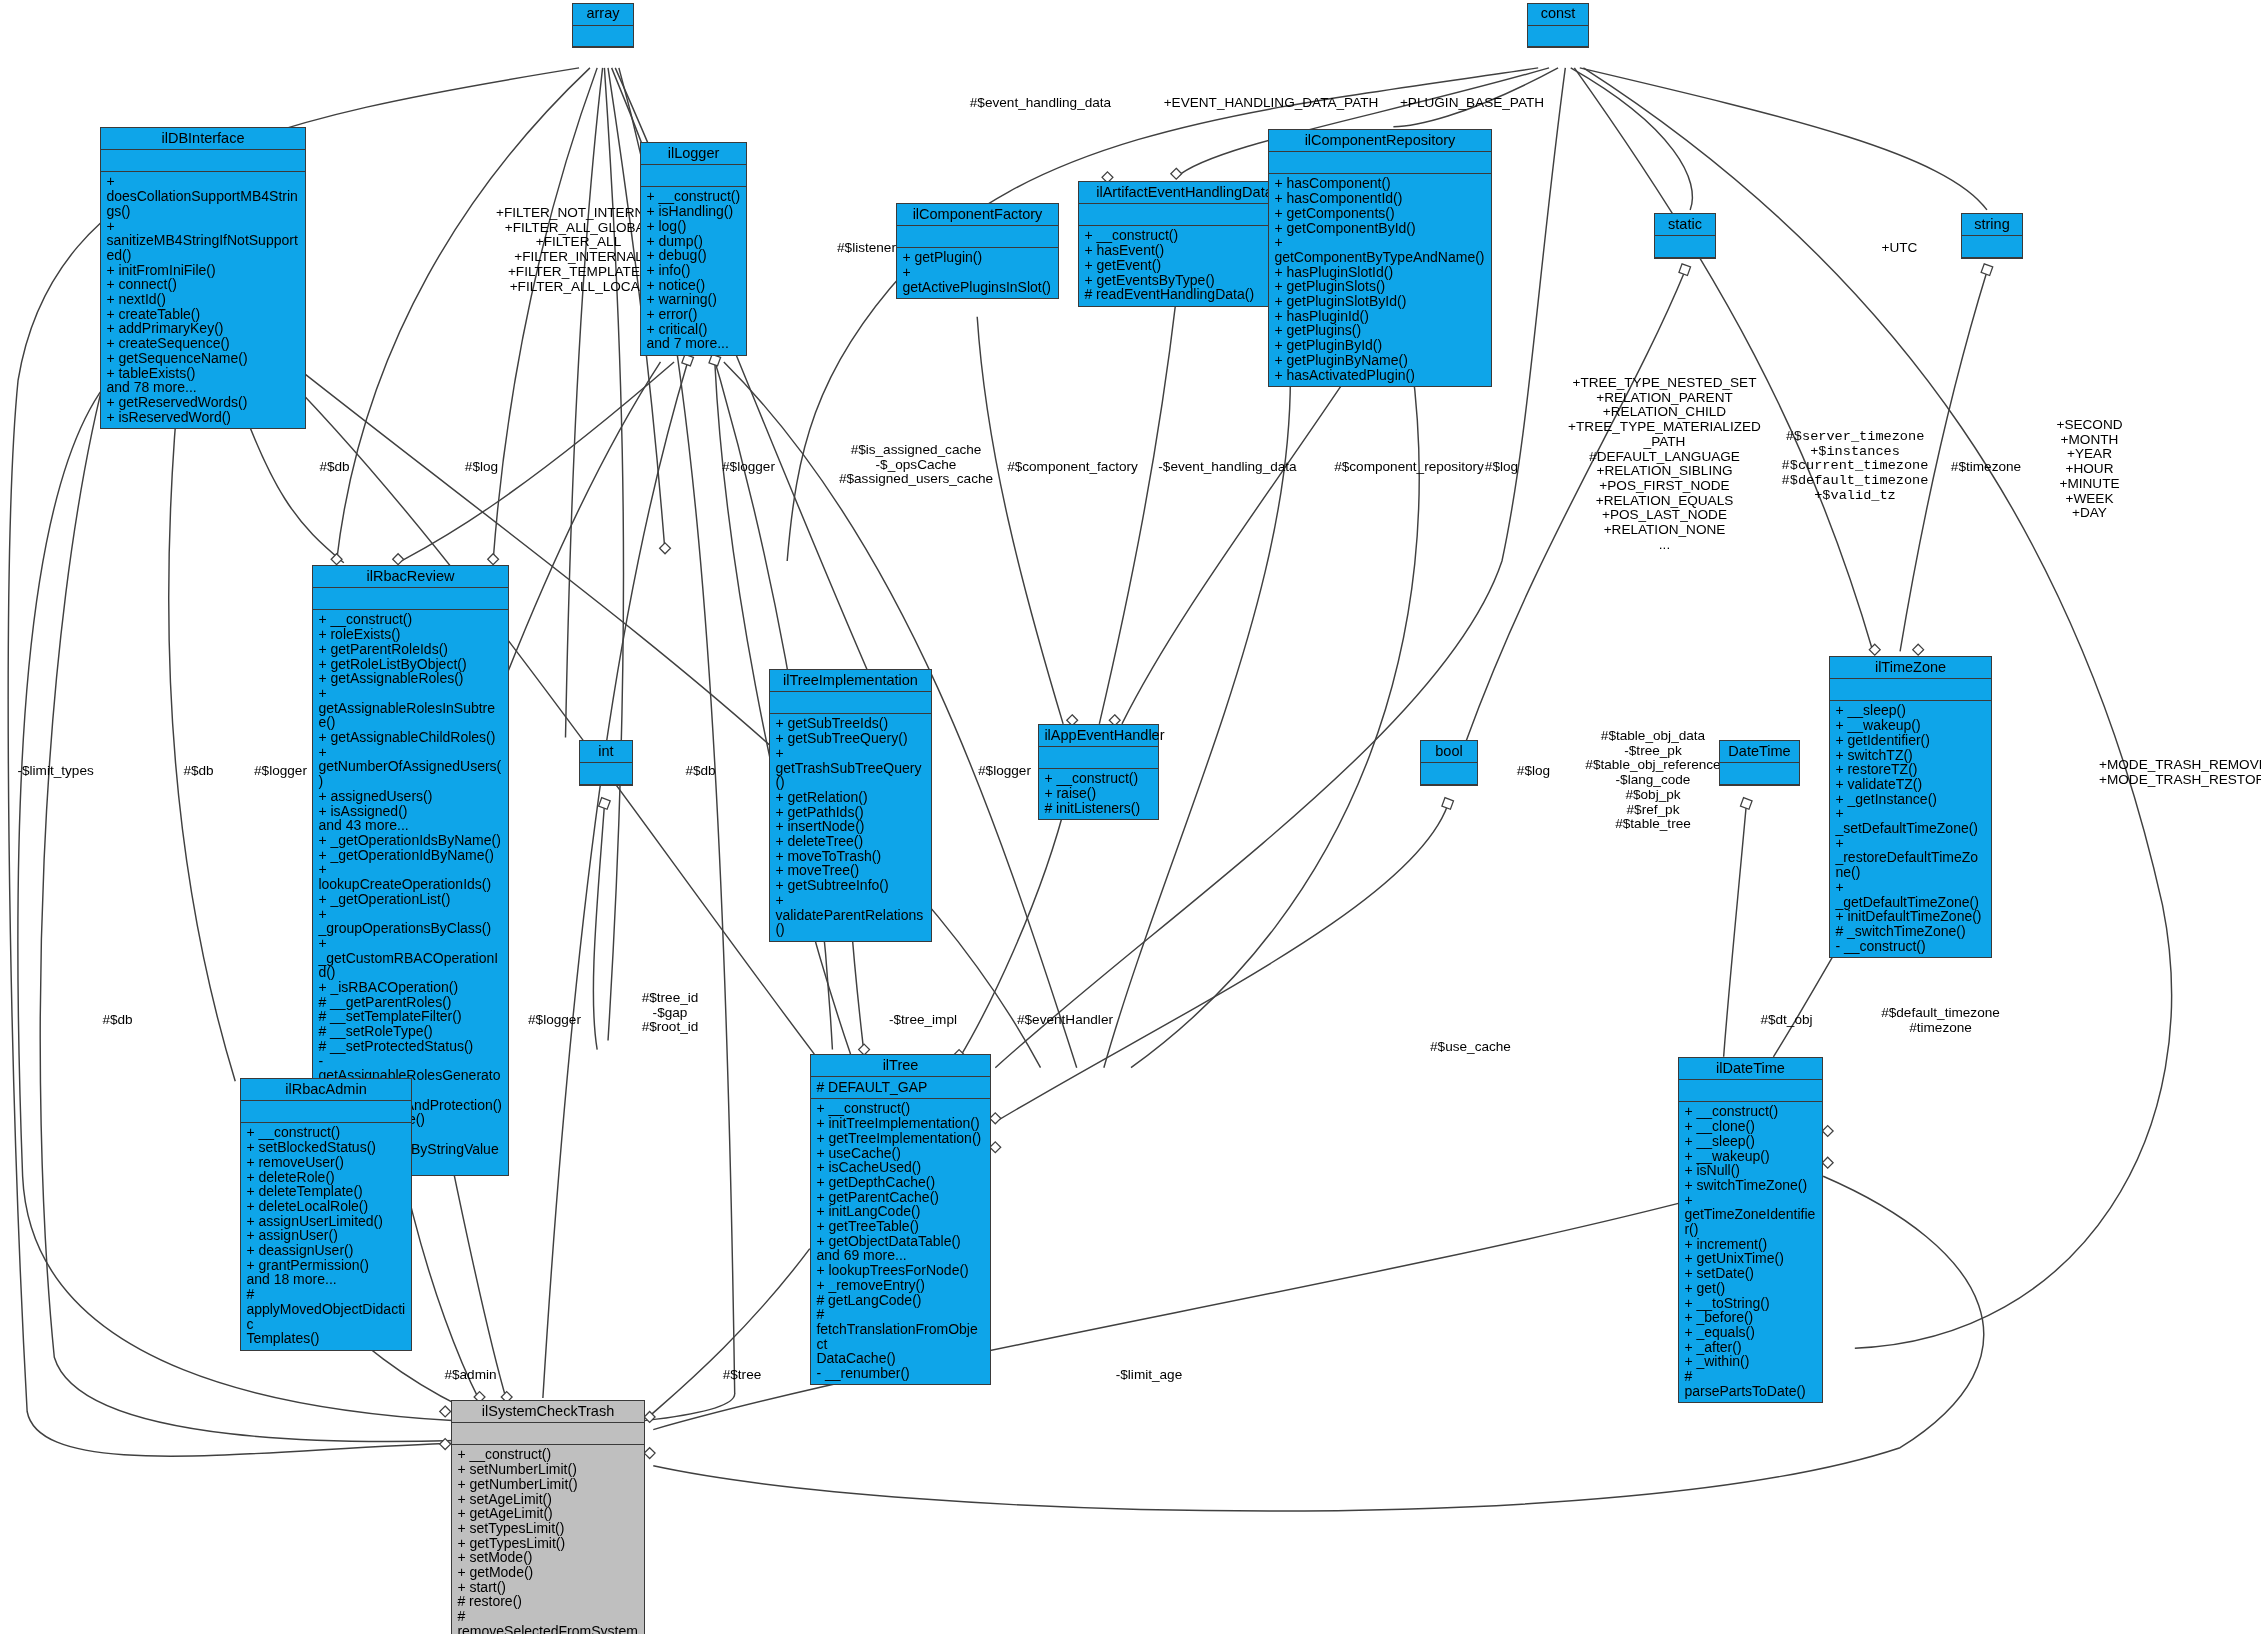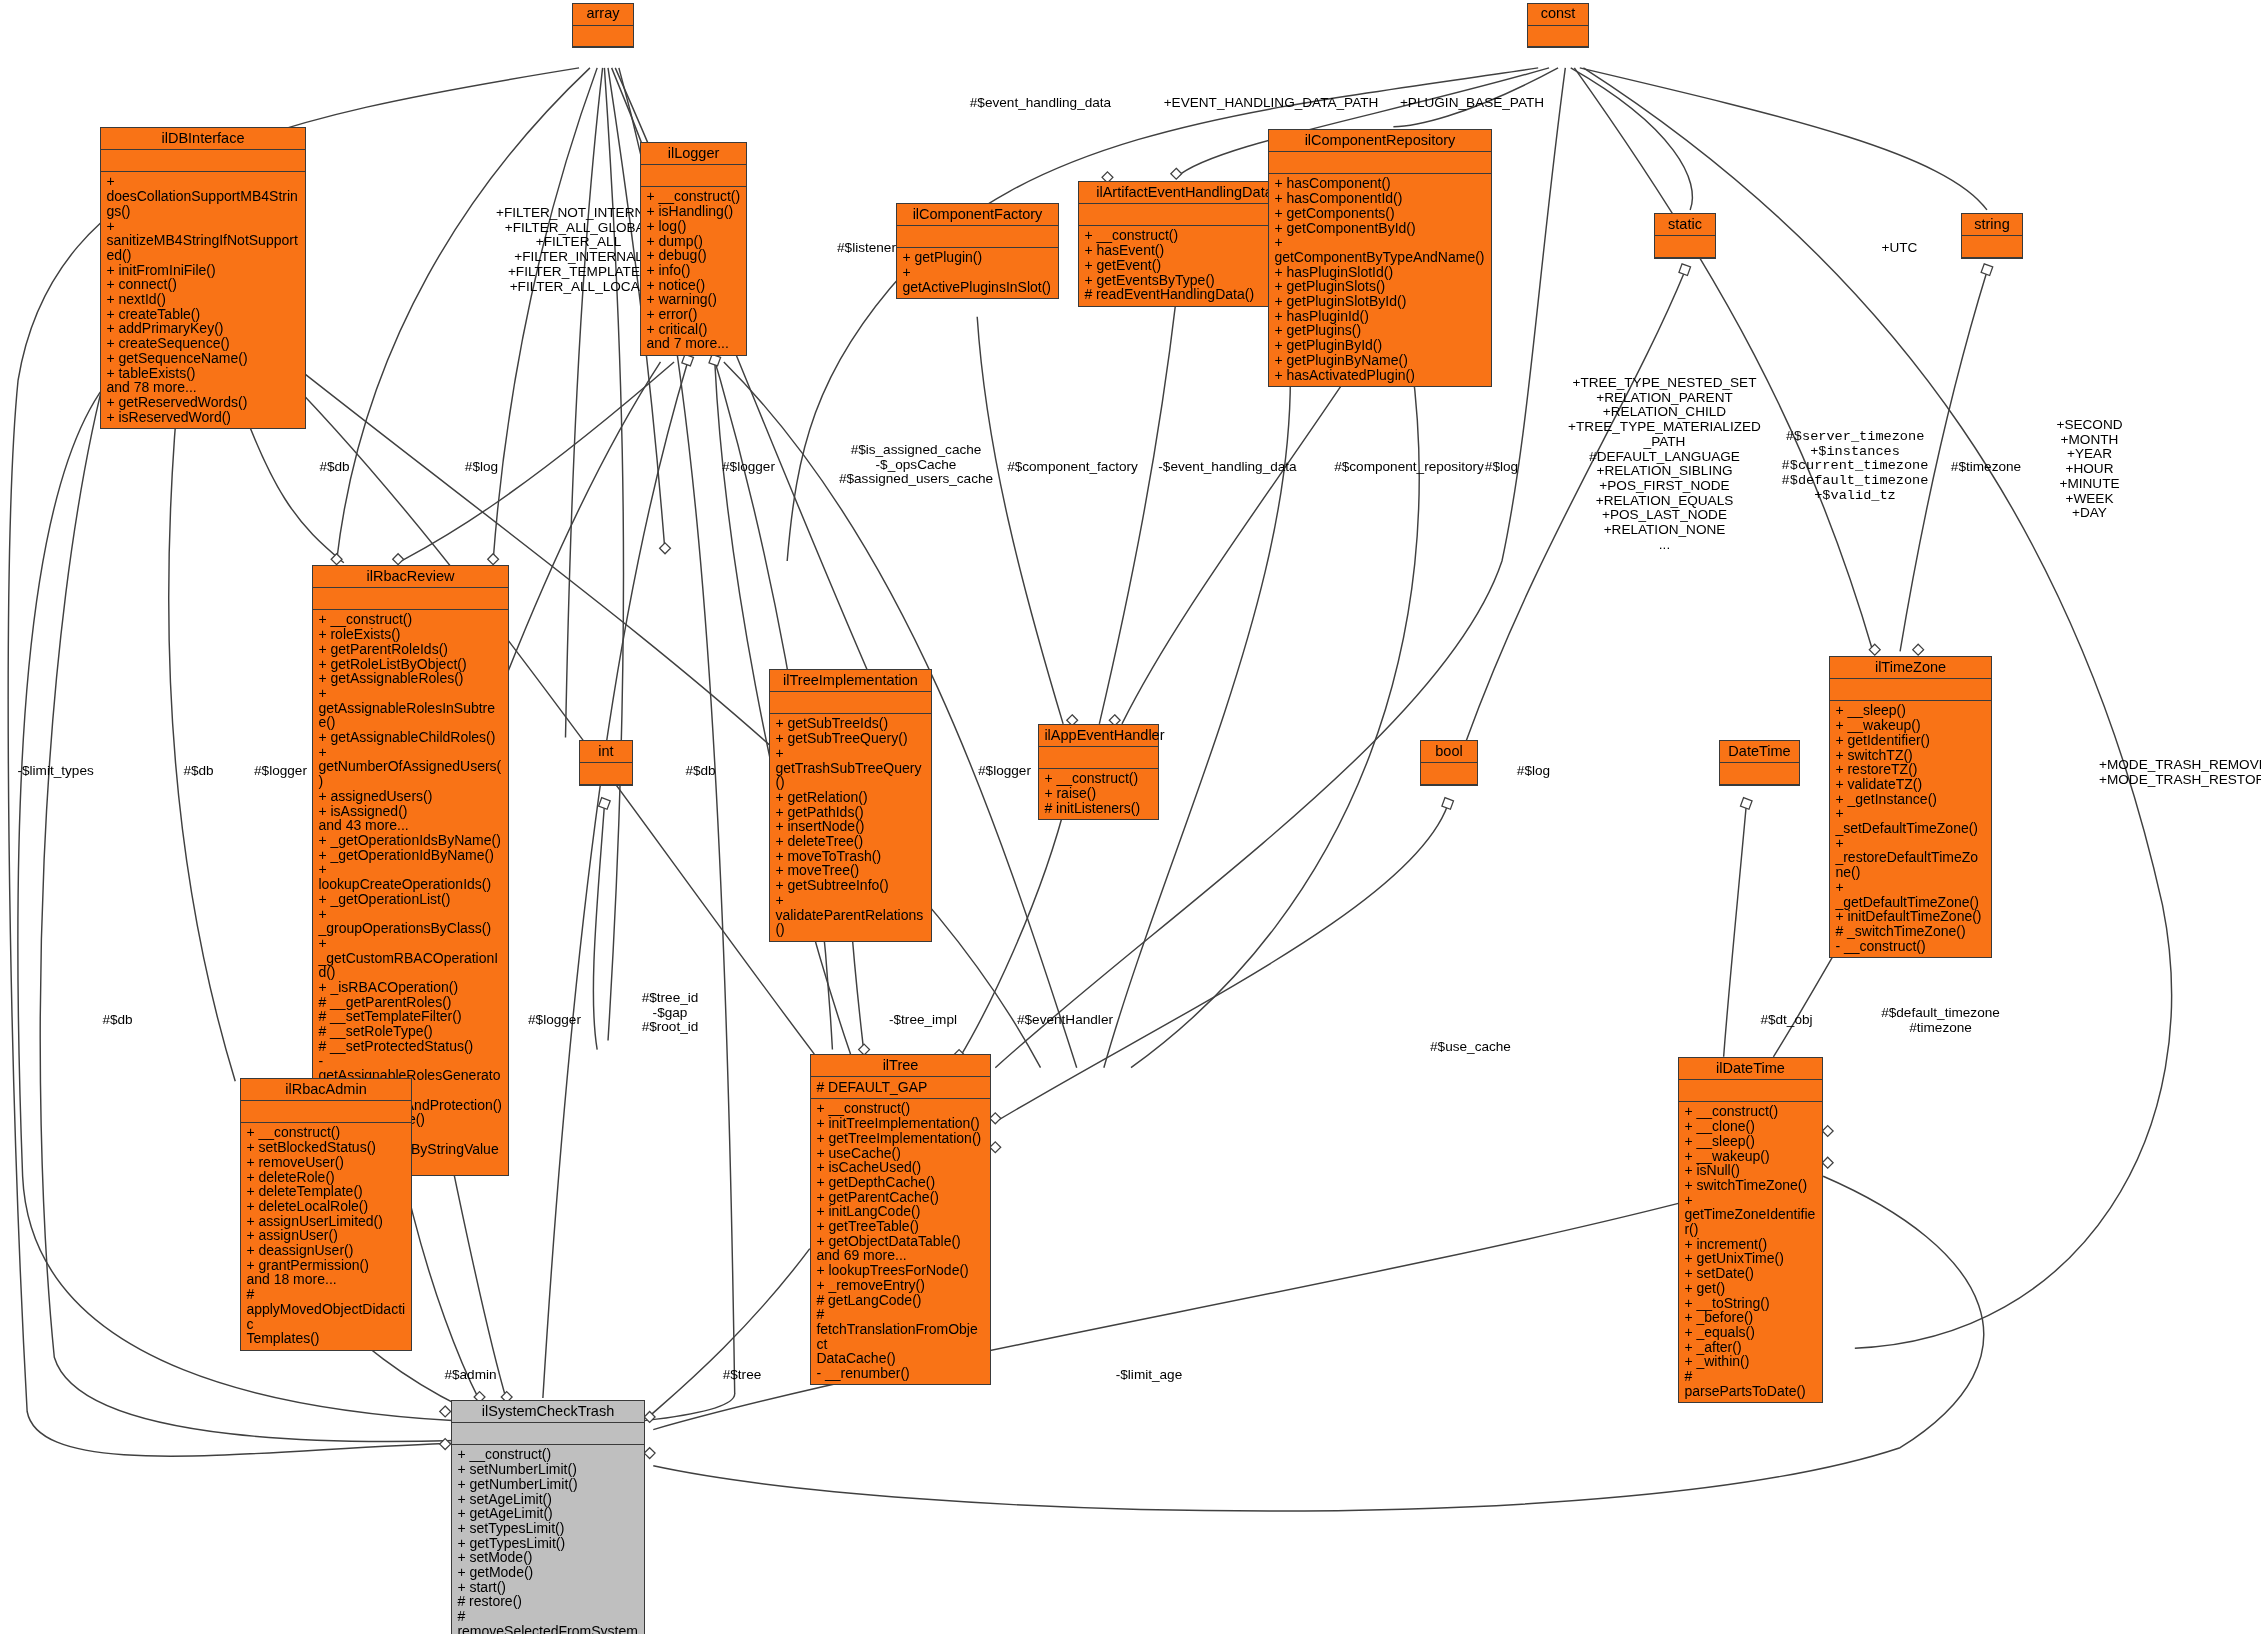--- a/index.html
+++ b/index.html
@@ -20,21 +20,21 @@
     position: absolute;
     left: 0; top: 0;
     width: 2262px;
     height: 1635px;
     pointer-events: none;
   }
   .uml-class {
     position: absolute;
     box-sizing: border-box;
     border: 1.4px solid #3a3a3a;
-    background: #f97316;
+    background: #0ea5e9;
     font-size: 14px;
     line-height: 14.7px;
     color: #000000;
     z-index: 5;
   }
   .uml-class.highlight { background: #bfbfbf; }
   .uml-title {
     text-align: center;
     padding: 2.7px 5.4px 3.6px 5.4px;
     border-bottom: 1.4px solid #3a3a3a;
@@ -475,20 +475,27 @@
 #$default_timezone
 +$valid_tz</div>
     <div class="edge-label" style="left: 1936px; top: 460px; width: 100px;">#$timezone</div>
     <div class="edge-label" style="left: 2035px; top: 418px; width: 109px;">+SECOND
 +MONTH
 +YEAR
 +HOUR
 +MINUTE
 +WEEK
 +DAY</div>
+    <div class="edge-label" style="left: 1567px; top: 729px; width: 172px;">#$table_obj_data
+-$tree_pk
+#$table_obj_reference
+-$lang_code
+#$obj_pk
+#$ref_pk
+#$table_tree</div>
     <div class="edge-label" style="left: 1502px; top: 764px; width: 63px;">#$log</div>
     <div class="edge-label" style="left: 3.6px; top: 764px; width: 104px;">-$limit_types</div>
     <div class="edge-label" style="left: 167px; top: 764px; width: 63px;">#$db</div>
     <div class="edge-label" style="left: 242px; top: 764px; width: 77px;">#$logger</div>
     <div class="edge-label" style="left: 669px; top: 764px; width: 63px;">#$db</div>
     <div class="edge-label" style="left: 966px; top: 764px; width: 77px;">#$logger</div>
     <div class="edge-label" style="left: 2099px; top: 758px; width: 163px;">+MODE_TRASH_REMOVE
 +MODE_TRASH_RESTORE</div>
     <div class="edge-label" style="left: 86px; top: 1013px; width: 63px;">#$db</div>
     <div class="edge-label" style="left: 321px; top: 1013px; width: 113px;">#$rbacreview</div>

